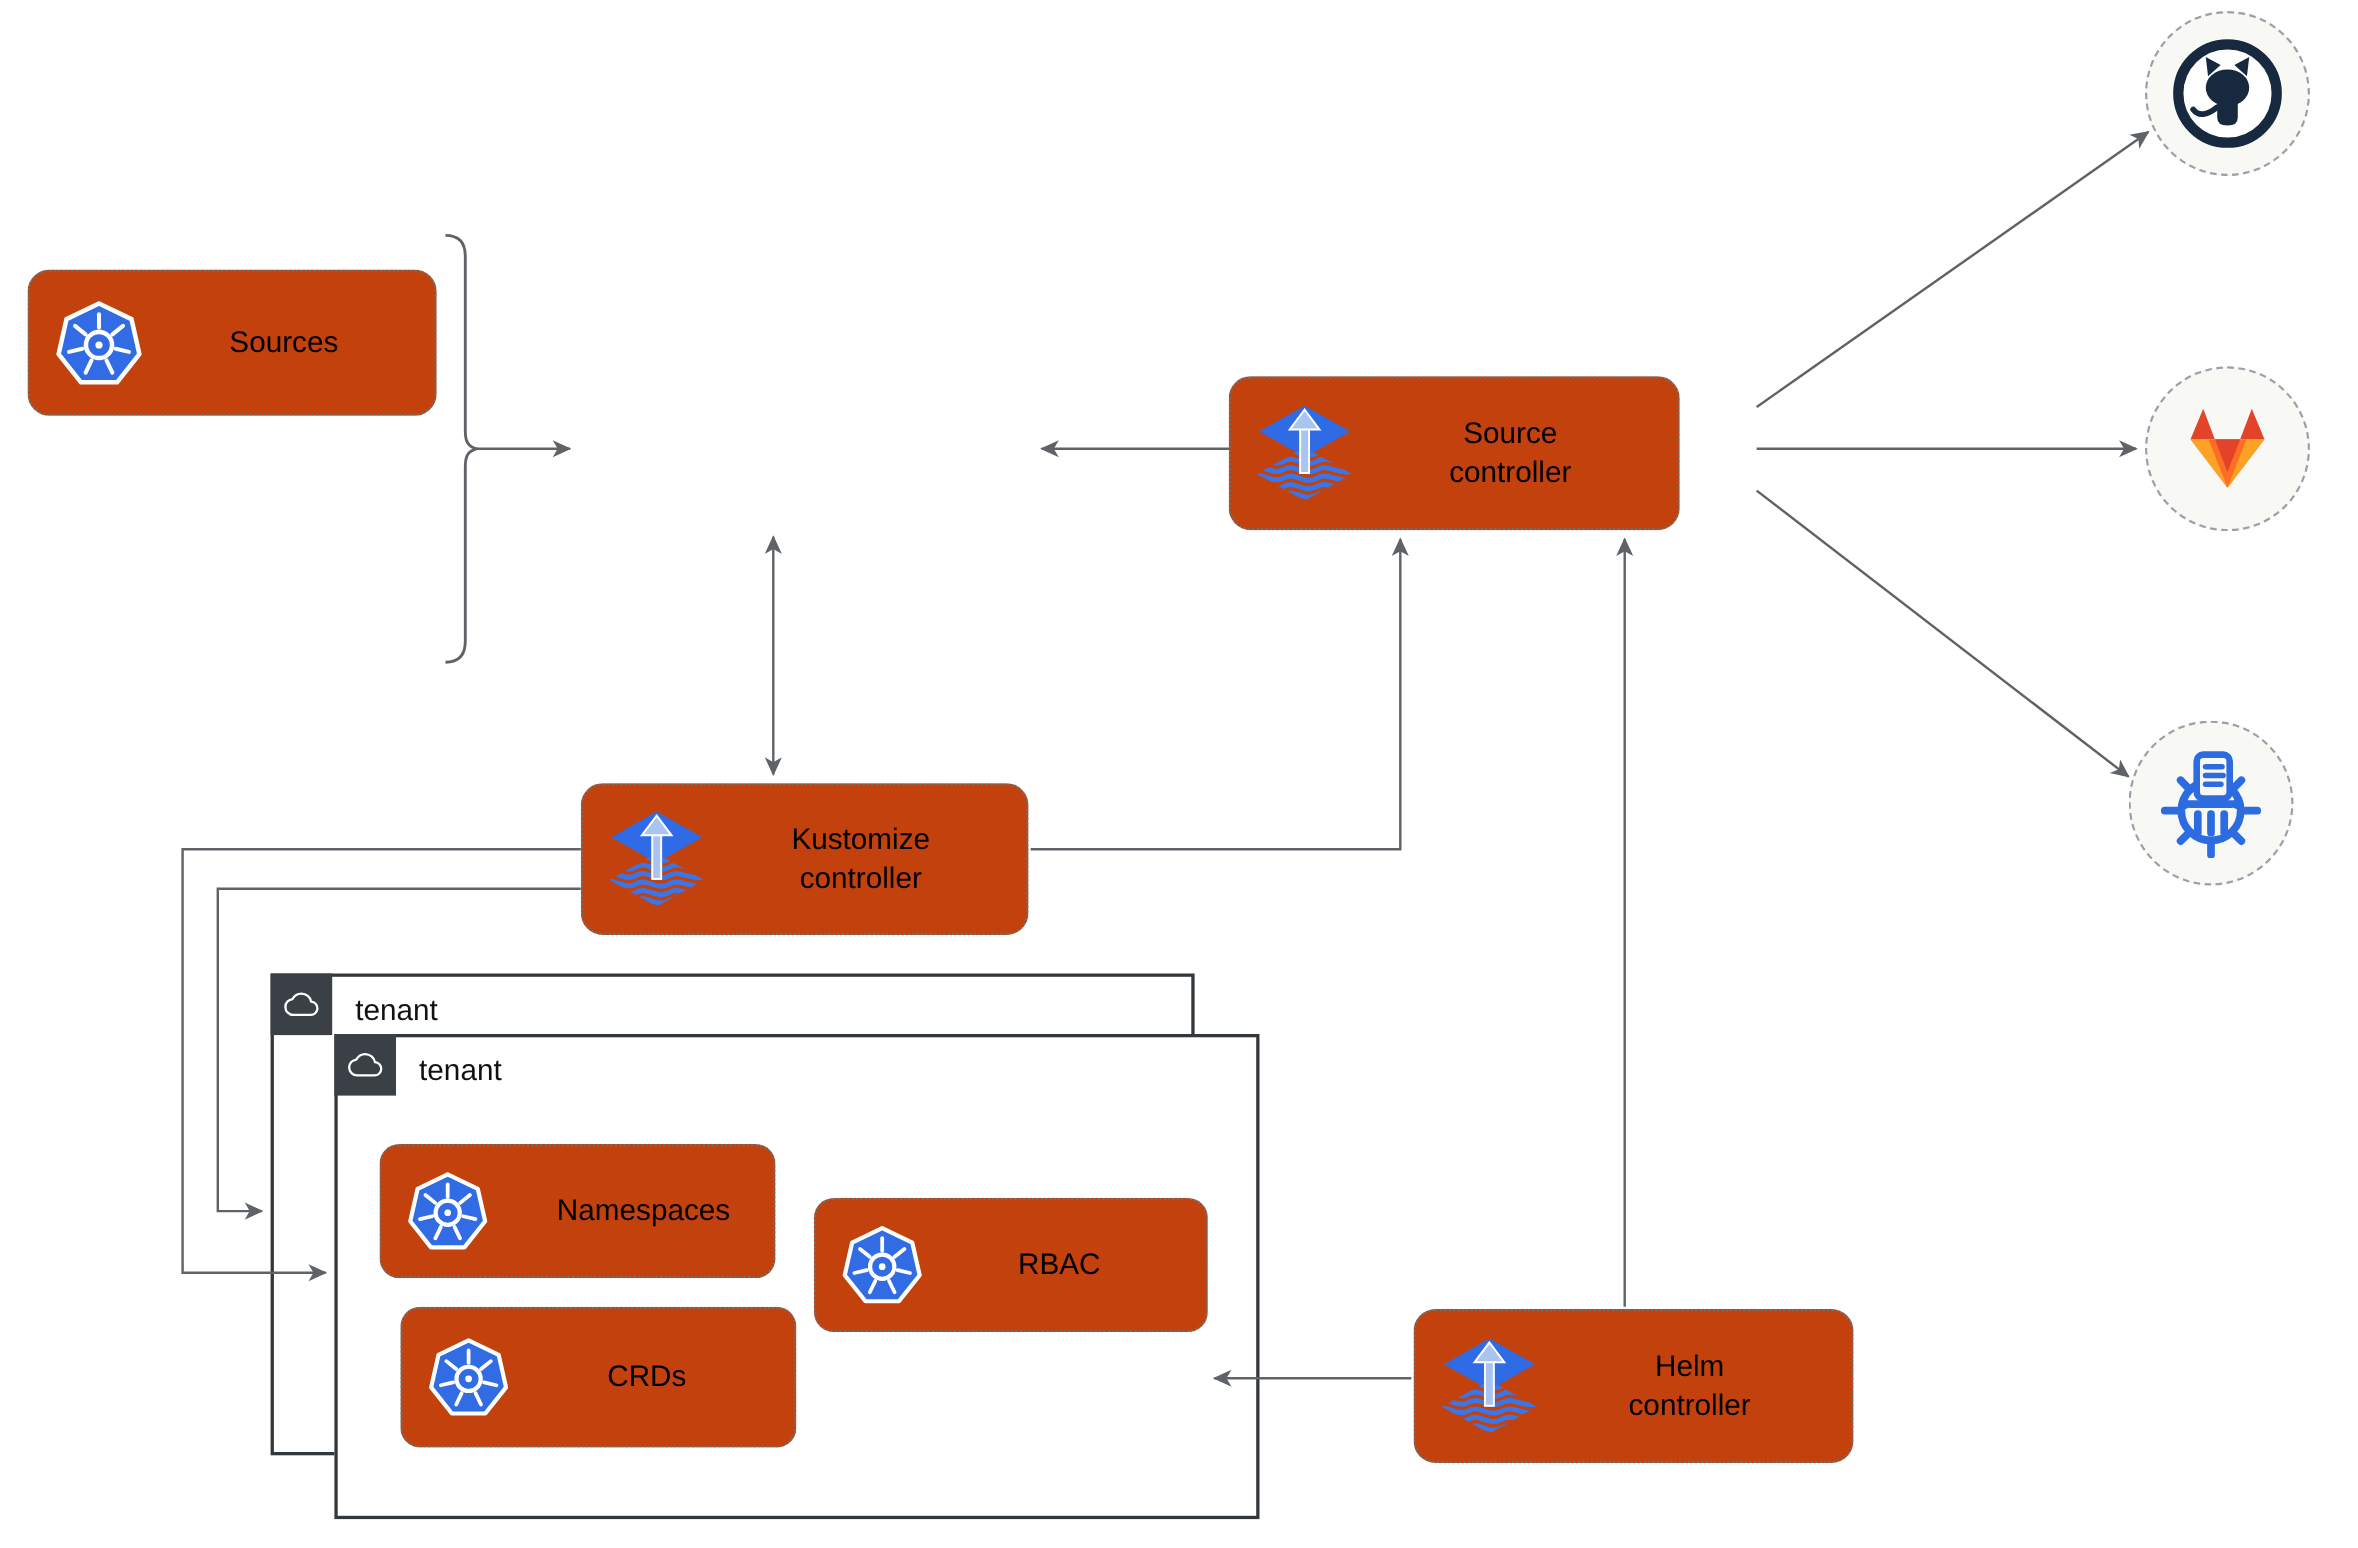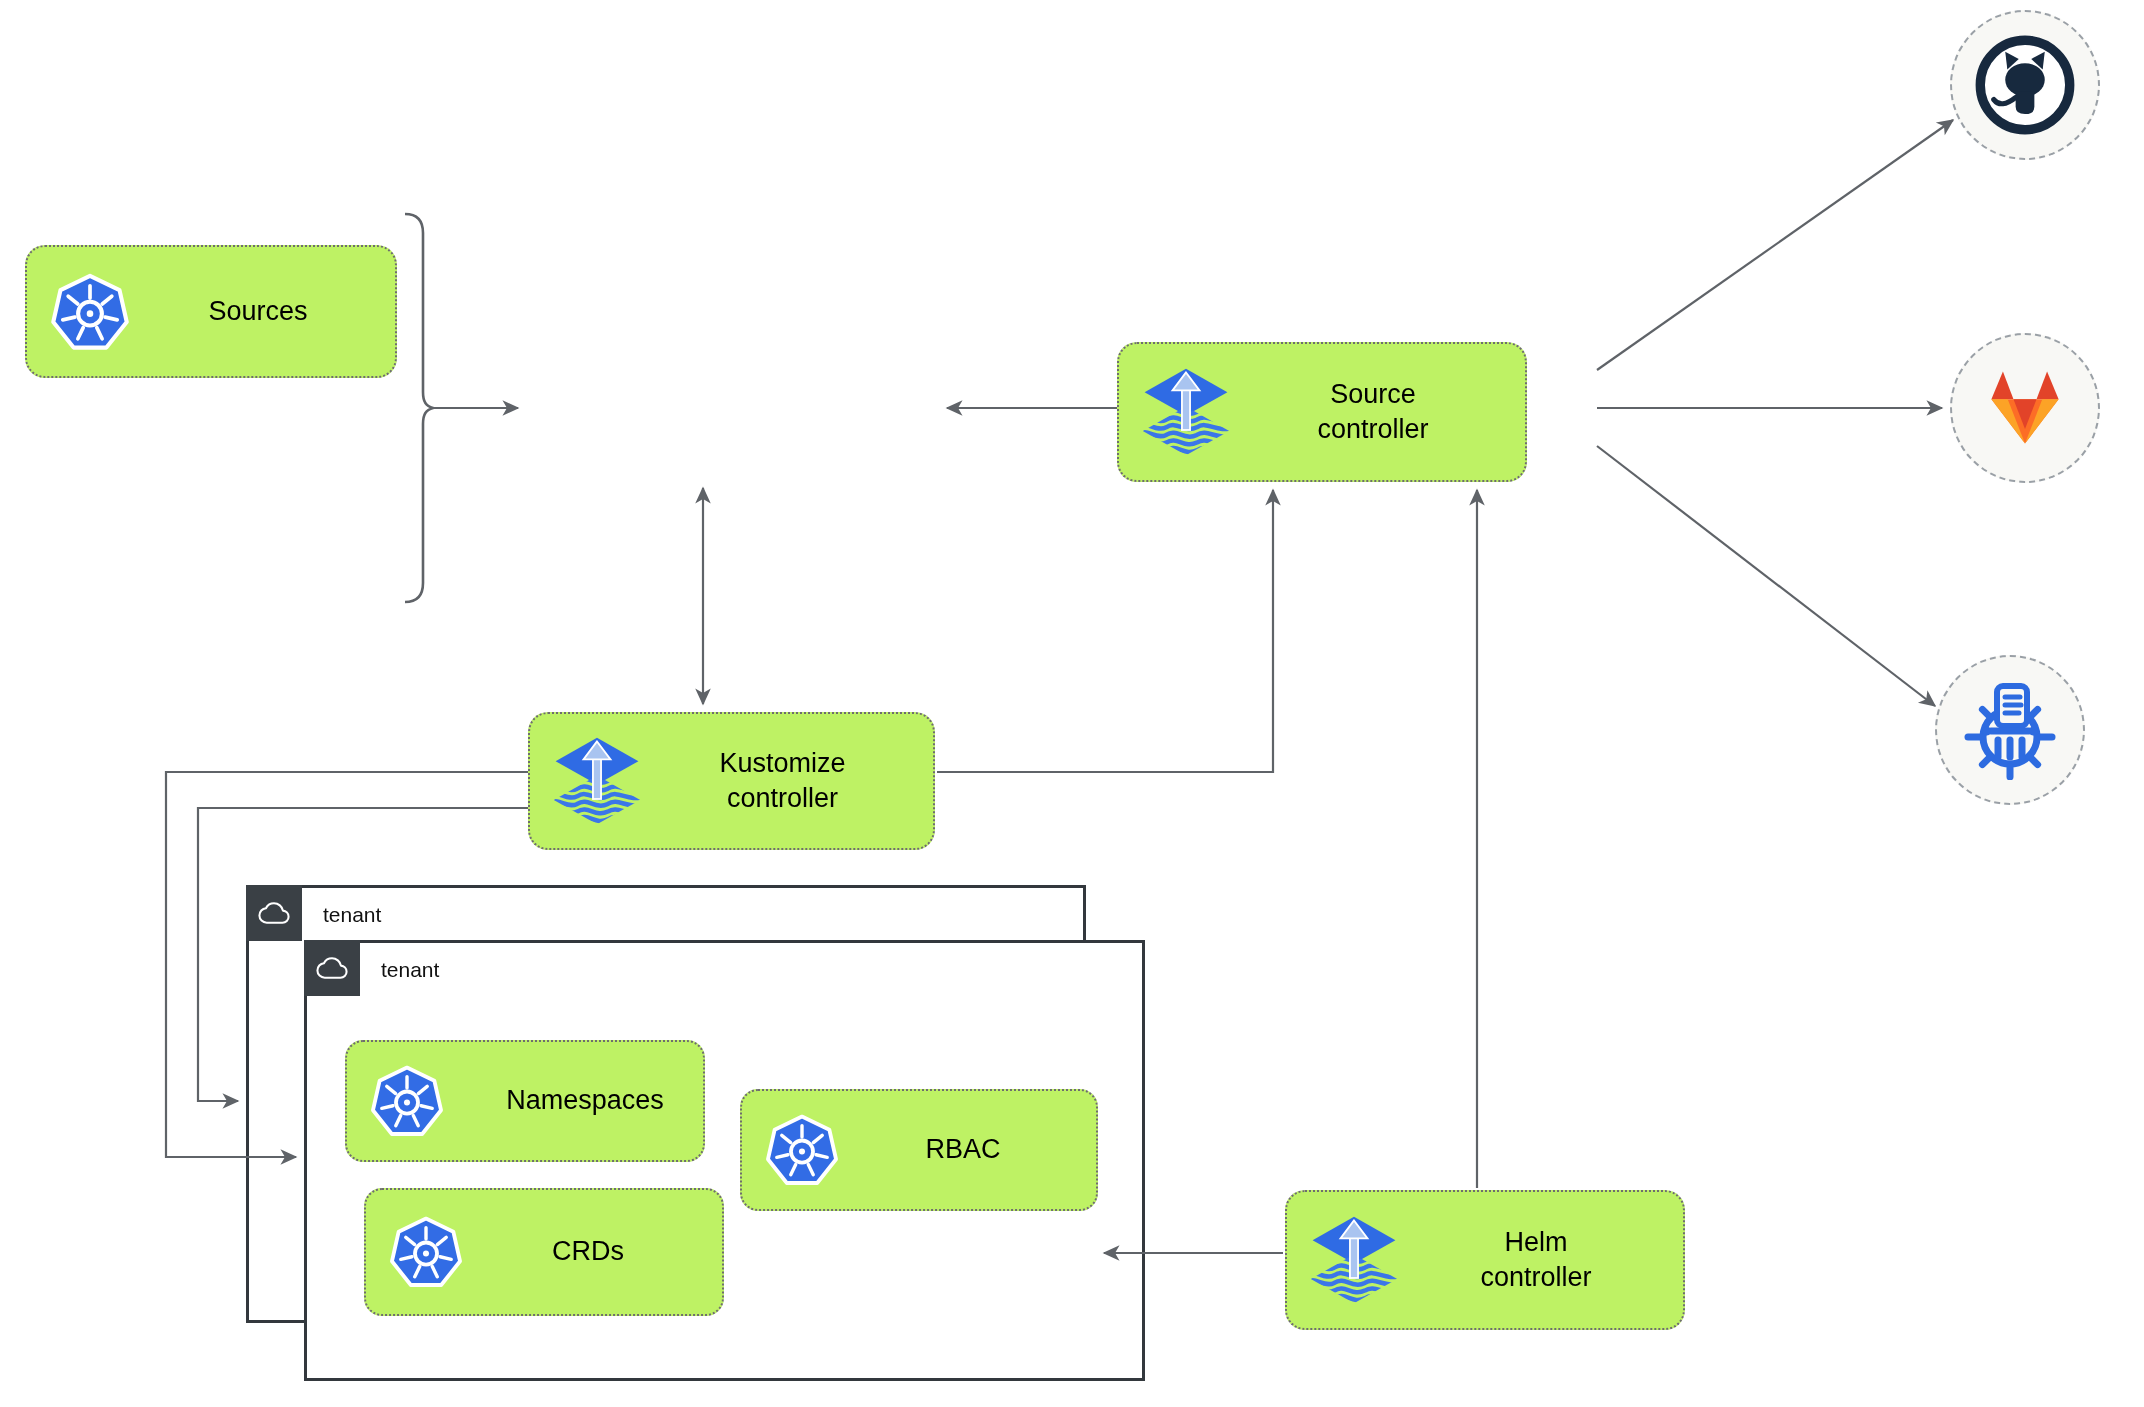--- a/index.html
+++ b/index.html
@@ -2,42 +2,42 @@
 <html><head>
 <meta charset="utf-8">
 <style>
   html,body{margin:0;padding:0;background:#fff;}
   .canvas{
     position:relative;width:2144px;height:1407px;background:#ffffff;
     font-family:"Liberation Sans",sans-serif;overflow:hidden;
   }
   
   .node{
-    position:absolute;background:#bef264;border:2px dotted #6e6e6e;border-radius:20px;
+    position:absolute;background:#c2410c;border:2px dotted #6e6e6e;border-radius:20px;
     display:flex;align-items:center;z-index:4;box-sizing:border-box;padding:0 16px 0 22px;gap:6px;
   }
   .node-label{
     flex:1;text-align:center;font-size:27px;color:#000;white-space:pre-line;line-height:1.3;
   }
   .icon{flex:0 0 auto;display:block;}
   
   .circle{
     position:absolute;width:150px;height:150px;border-radius:50%;
     background:#f8f8f5;border:2px dashed #9aa0a6;
     display:flex;align-items:center;justify-content:center;z-index:4;box-sizing:border-box;
   }
   
   .tenant{
     position:absolute;background:#ffffff;border:3px solid #33383d;z-index:2;box-sizing:border-box;
   }
   .tenant-header{
     position:absolute;top:-3px;left:-3px;width:56px;height:56px;background:#3a4045;
     display:flex;align-items:center;justify-content:center;
   }
-  .tenant-label{position:absolute;top:15px;left:74px;font-size:21px;color:#111;}
+  .tenant-label{position:absolute;top:15px;left:74px;font-size:27px;color:#111;}
   svg.connectors{position:absolute;left:0;top:0;z-index:3;}
   .defs-holder{position:absolute;width:0;height:0;overflow:hidden;}
 </style>
 </head>
 <body>
 
 <div class="canvas">
 
   <svg class="defs-holder" aria-hidden="true">
     <defs>

